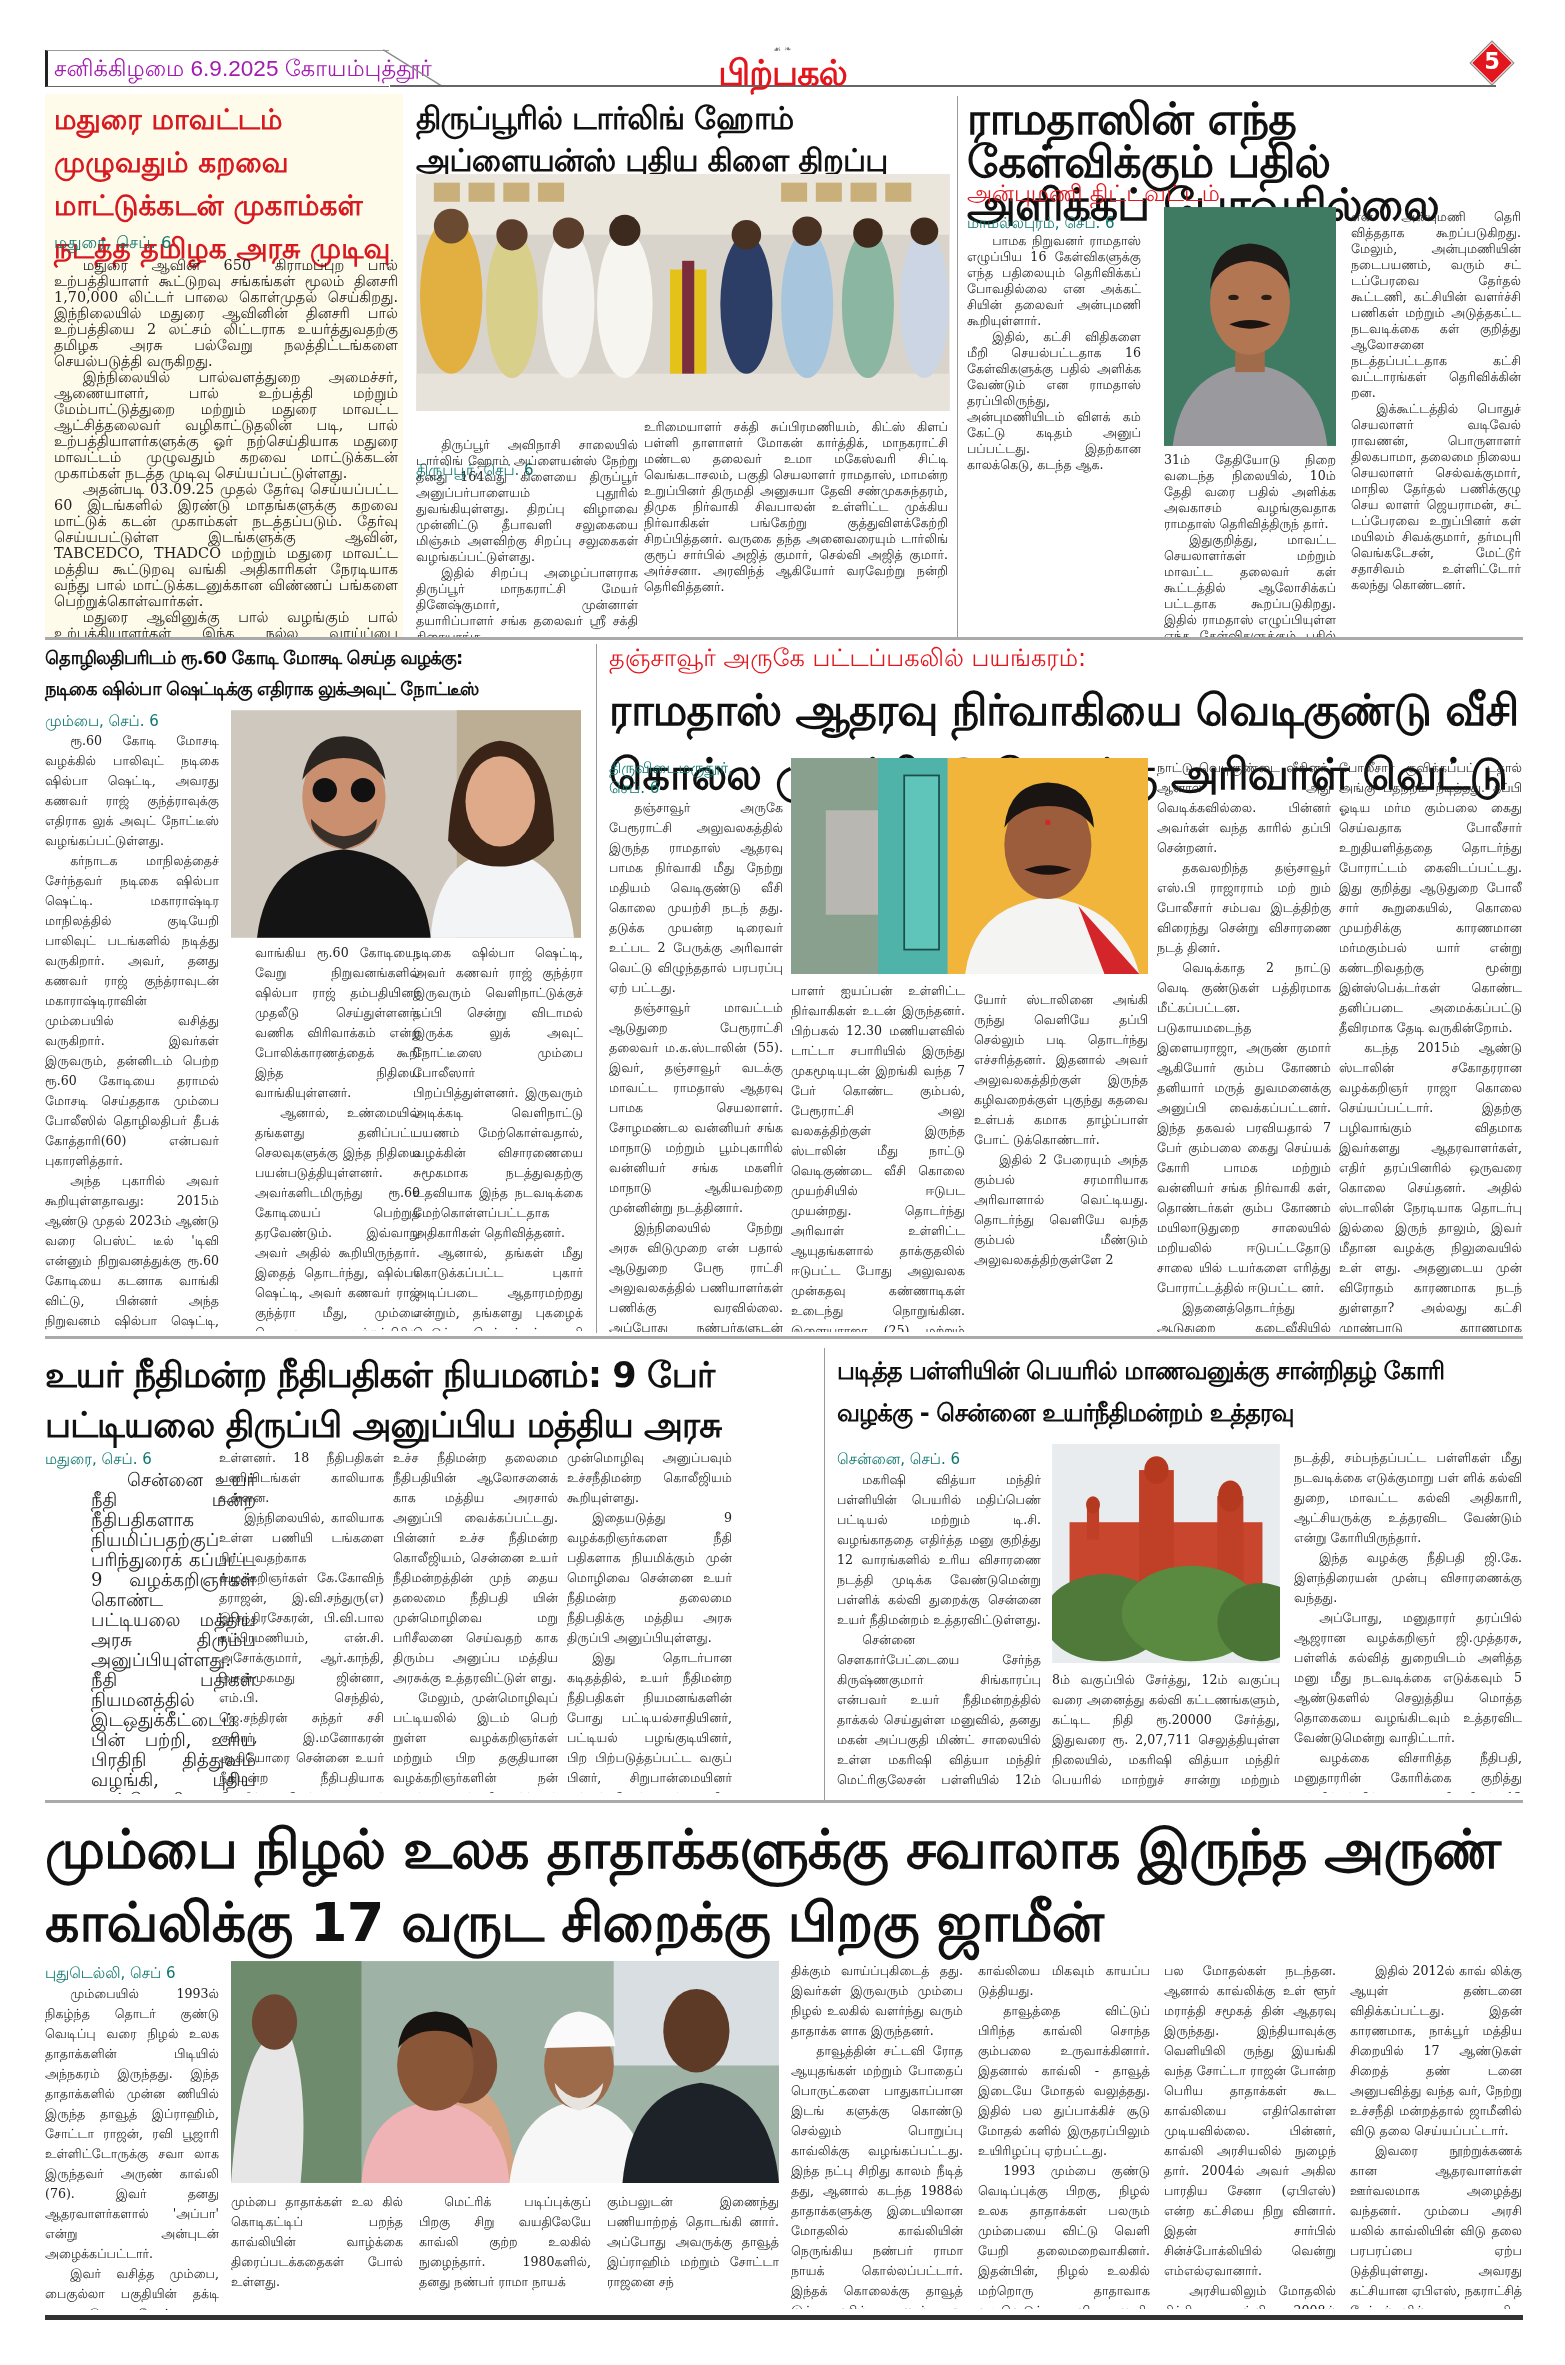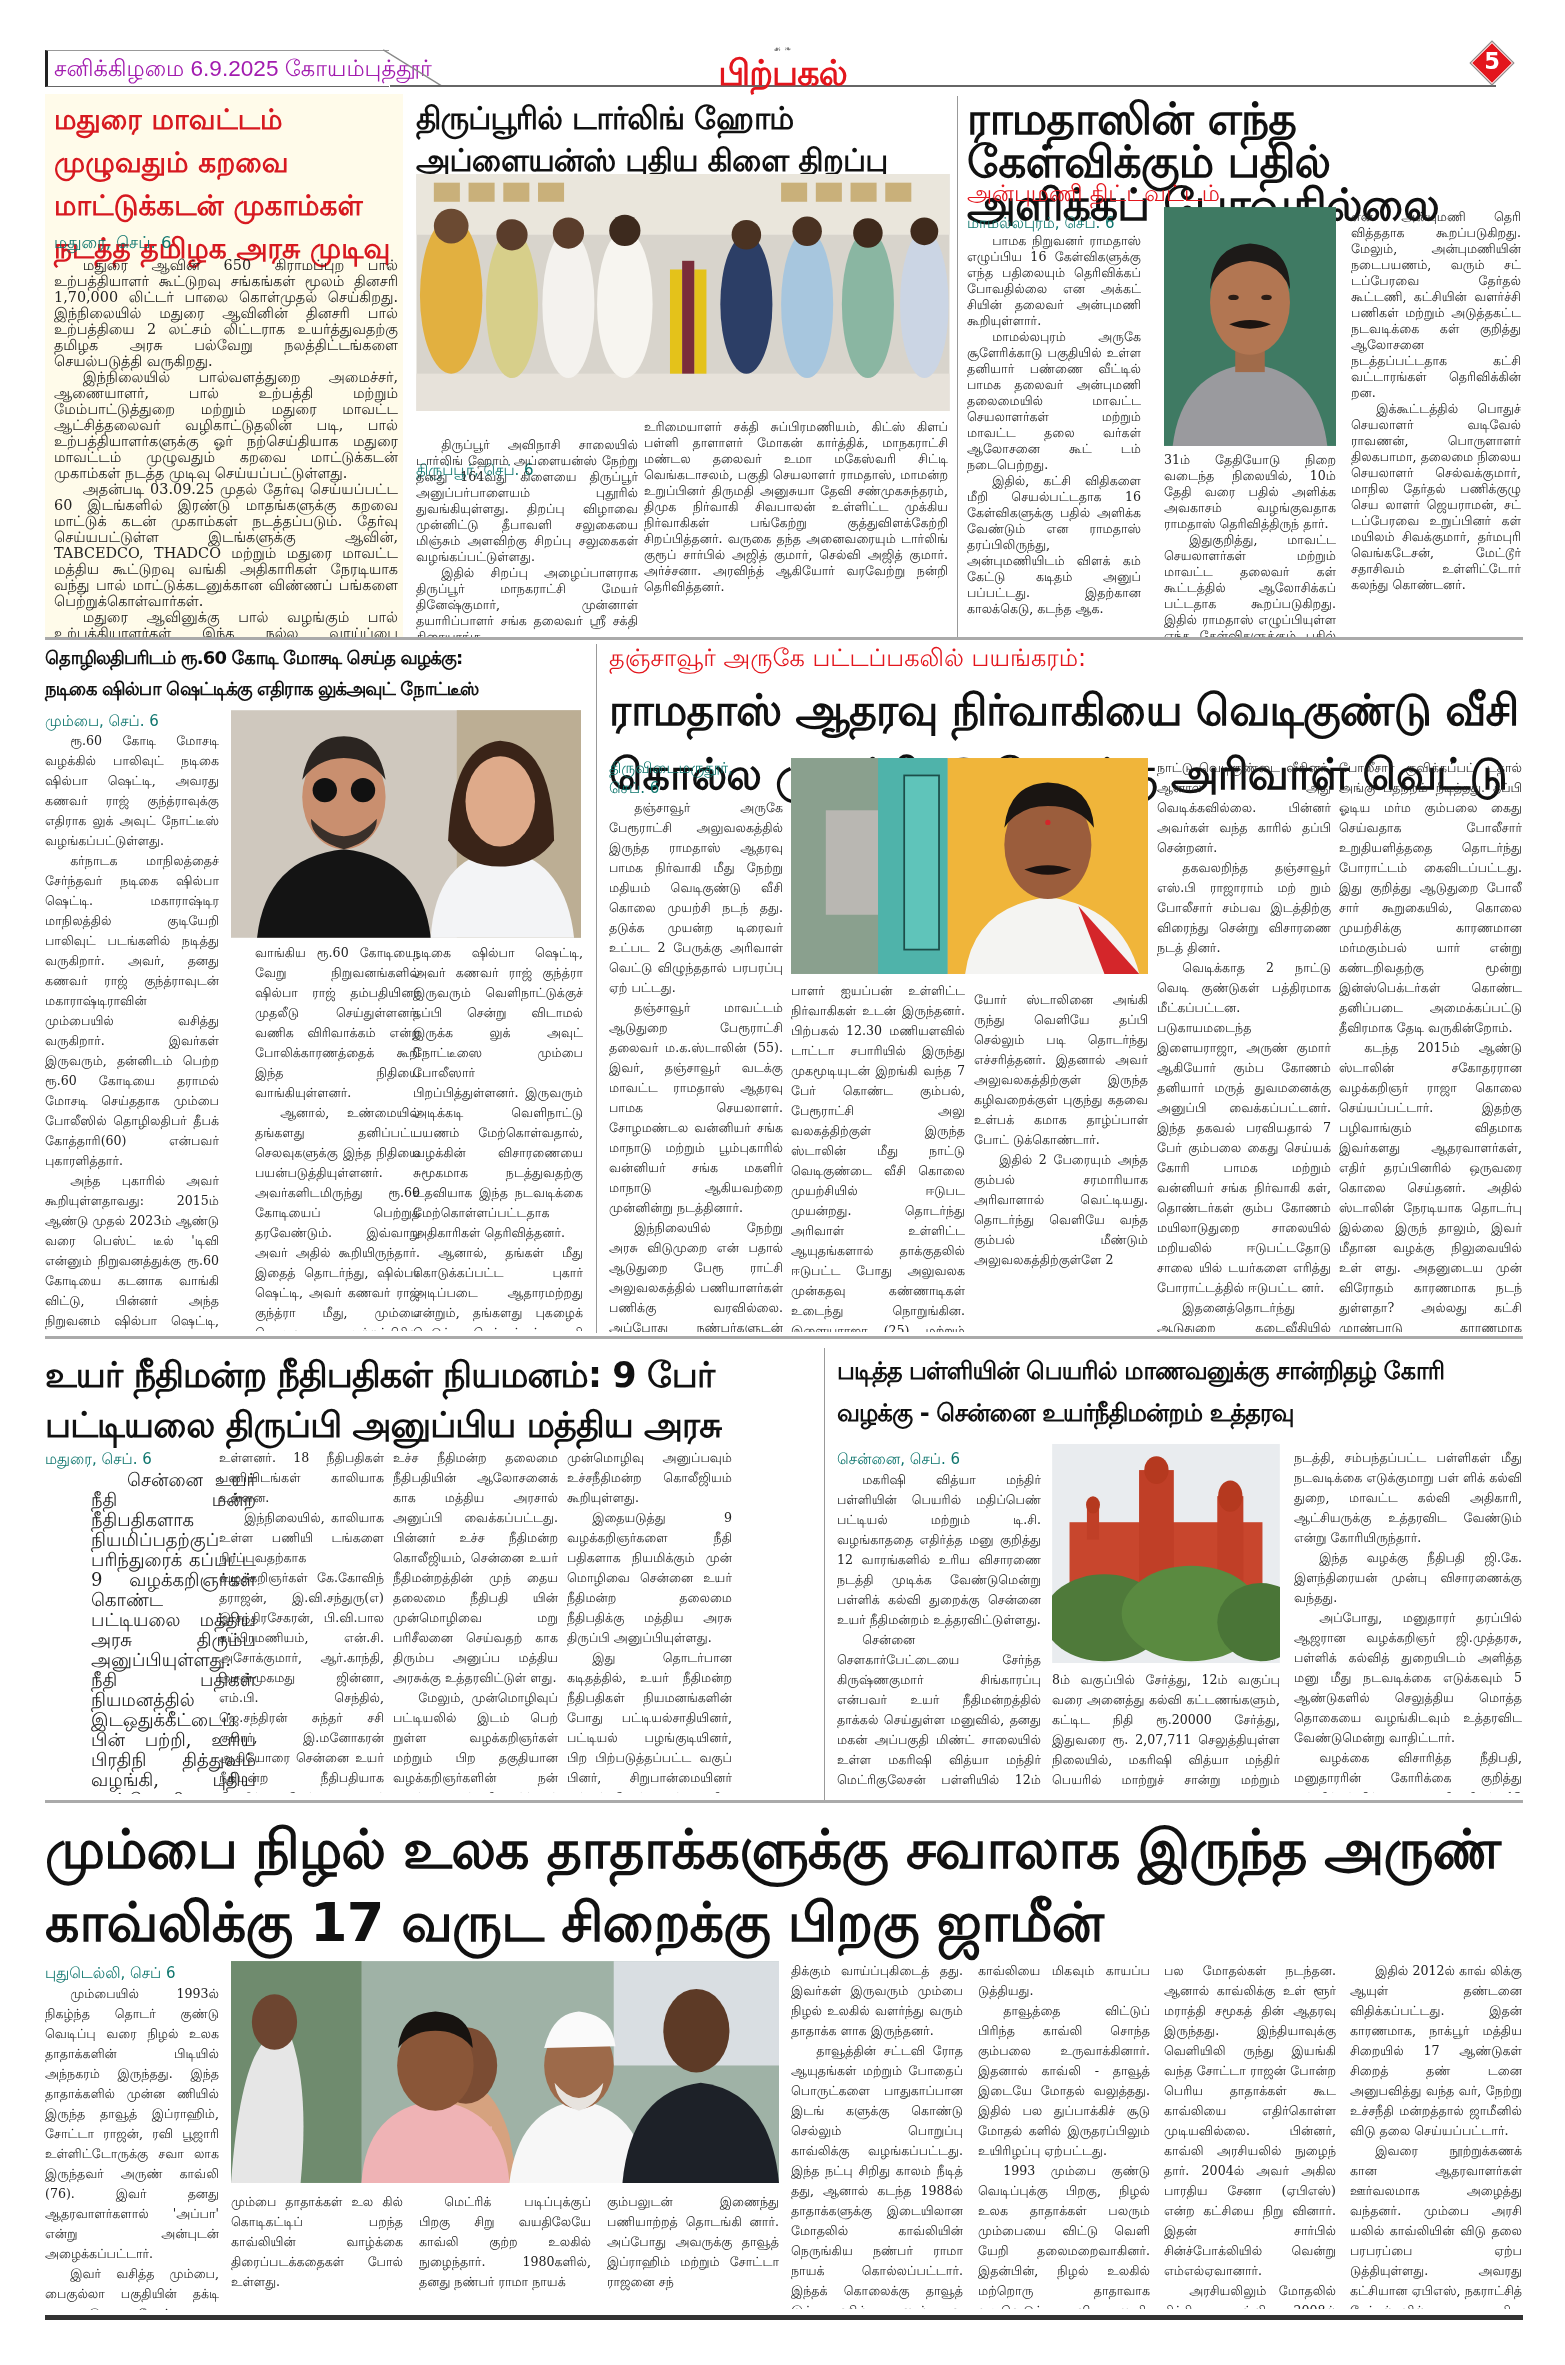--- a/index.html
+++ b/index.html
@@ -182,21 +182,20 @@
 <div class="abs body-text a2-col2">
   <p style="text-indent:0">உரிமையாளர் சக்தி சுப்பிரமணியம், கிட்ஸ் கிளப் பள்ளி தாளாளர் மோகன் கார்த்திக், மாநகராட்சி மண்டல தலைவர் உமா மகேஸ்வரி சிட்டி வெங்கடாசலம், பகுதி செயலாளர் ராமதாஸ், மாமன்ற உறுப்பினர் திருமதி அனுசுயா தேவி சண்முகசுந்தரம், திமுக நிர்வாகி சிவபாலன் உள்ளிட்ட முக்கிய நிர்வாகிகள் பங்கேற்று குத்துவிளக்கேற்றி சிறப்பித்தனர். வருகை தந்த அனைவரையும் டார்லிங் குரூப் சார்பில் அஜித் குமார், செல்வி அஜித் குமார். அர்ச்சனா. அரவிந்த் ஆகியோர் வரவேற்று நன்றி தெரிவித்தனர்.</p>
 </div>
 <div class="abs vrule a2-col-rule"></div>
 
 <div class="abs hl-black a3-head">ராமதாஸின் எந்த கேள்விக்கும் பதில் அளிக்கப் போவதில்லை</div>
 <div class="abs kicker a3-kicker">அன்புமணி திட்டவட்டம்</div>
 <div class="abs dateline a3-date">மாமல்லபுரம், செப். 6</div>
 <div class="abs body-text a3-col1">
   <p>பாமக நிறுவனர் ராமதாஸ் எழுப்பிய 16 கேள்விகளுக்கு எந்த பதிலையும் தெரிவிக்கப் போவதில்லை என அக்கட் சியின் தலைவர் அன்புமணி கூறியுள்ளார்.</p>
-  <p>மாமல்லபுரம் அருகே சூளேரிக்காடு பகுதியில் உள்ள தனியார் பண்ணை வீட்டில் பாமக தலைவர் அன்புமணி தலைமையில் மாவட்ட செயலாளர்கள் மற்றும் மாவட்ட தலை வர்கள் ஆலோசனை கூட் டம் நடைபெற்றது.</p>
   <p>இதில், கட்சி விதிகளை மீறி செயல்பட்டதாக 16 கேள்விகளுக்கு பதில் அளிக்க வேண்டும் என ராமதாஸ் தரப்பிலிருந்து, அன்புமணியிடம் விளக் கம் கேட்டு கடிதம் அனுப் பப்பட்டது. இதற்கான காலக்கெடு, கடந்த ஆக.</p>
 </div>
 <div class="abs photo a3-photo" title="Portrait of Anbumani">
   <svg width="172" height="239" viewBox="0 0 198 275">
     <rect width="198" height="275" fill="#3f7a63"></rect>
     <path d="M10 275 Q20 190 99 180 Q178 190 188 275 Z" fill="#9a9a9e"></path>
     <rect x="82" y="150" width="34" height="40" fill="#a06b4a"></rect>
     <ellipse cx="99" cy="110" rx="46" ry="60" fill="#b27652"></ellipse>
     <path d="M53 95 Q55 45 99 42 Q145 45 145 95 Q135 65 99 62 Q63 65 53 95 Z" fill="#1d1a18"></path>
     <path d="M75 135 Q99 125 123 135 Q99 145 75 135 Z" fill="#1b1411"></path>

